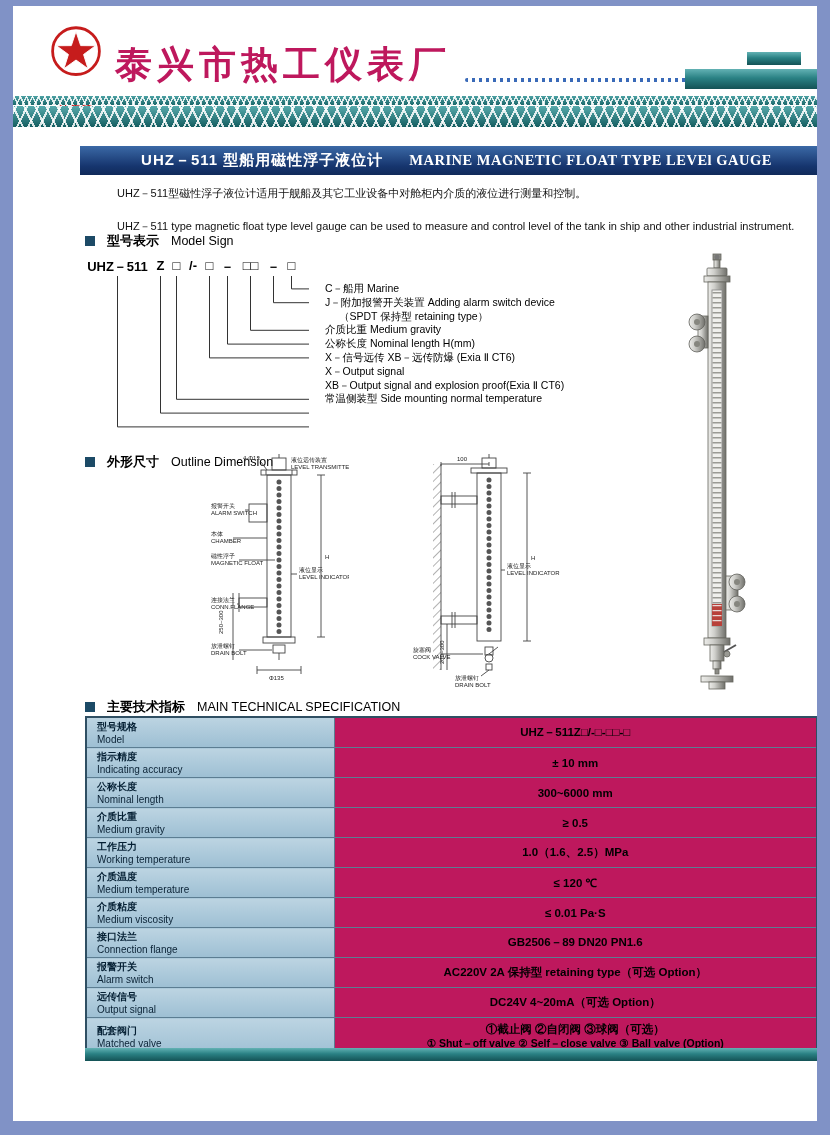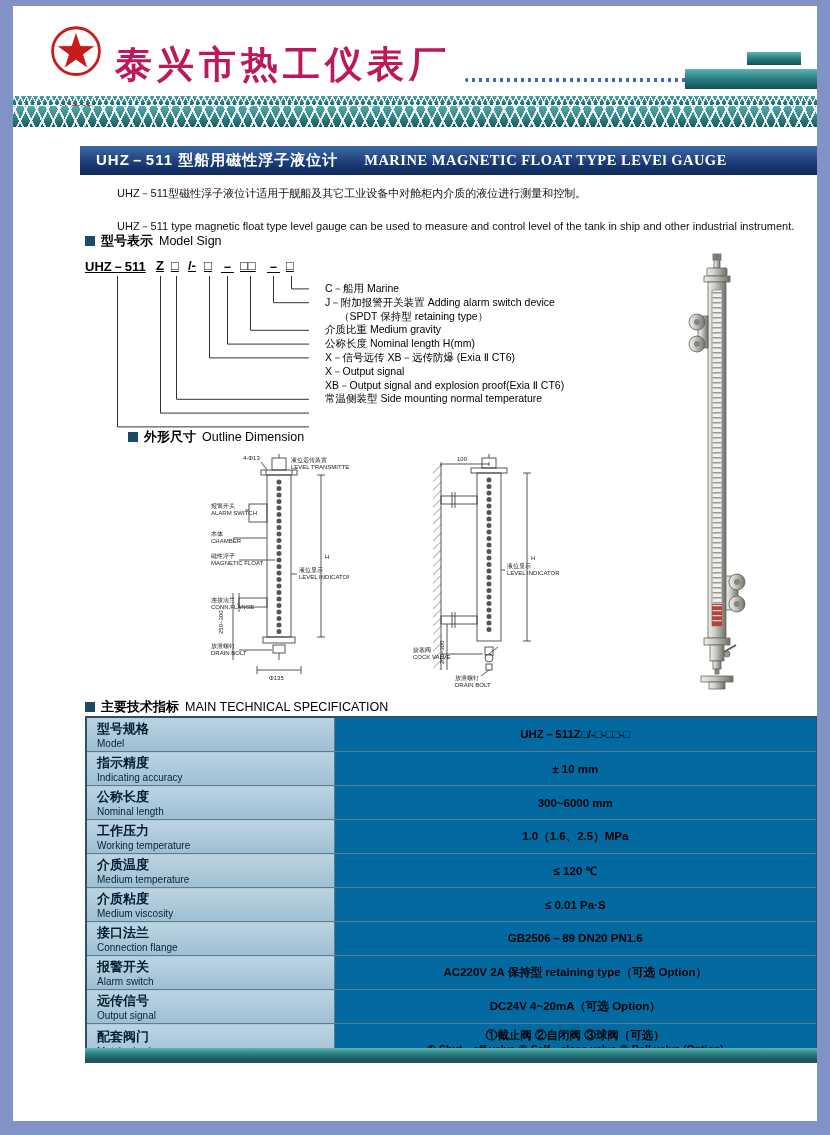--- a/index.html
+++ b/index.html
@@ -28,40 +28,40 @@
       linear-gradient(180deg,#4da2a4,#1b686b); }
   .lat2 { position:absolute; left:0; top:10px; width:100%; height:21px;
     background:
       repeating-linear-gradient(64deg, rgba(255,255,255,0) 0 8px, rgba(255,255,255,.85) 8px 10px),
       repeating-linear-gradient(-64deg, rgba(255,255,255,0) 0 8px, rgba(255,255,255,.85) 8px 10px),
       linear-gradient(180deg,#57aaac,#155e61); }
 
   
   .titlebar { position:absolute; left:67px; top:140px; width:737px; height:29px; display:flex;
               align-items:center; padding-left:16px; color:#fff;
-              background:linear-gradient(180deg,#3b69a6 0%,#16356e 70%,#102a5a 100%); }
+              background:linear-gradient(180deg,#3b69a6 0%,#16356e 70%,#102a5a 100%);justify-content:center; }
   .titlebar .cn { font-size:15px; font-weight:bold; letter-spacing:1px; white-space:nowrap; }
   .titlebar .en { font-size:14.5px; font-weight:bold; margin-left:26px; letter-spacing:.5px;
                   font-family:"Liberation Serif", serif; white-space:nowrap; }
 
   .intro-cn { position:absolute; left:82px; top:180px; width:712px; font-size:11px; color:#111; text-indent:22px; }
   .intro-en { position:absolute; left:82px; top:194px; width:712px; font-size:11px; line-height:13.5px;
               color:#111; text-indent:22px;margin-top:20px; }
 
   
-  .sec { position:absolute; left:72px; display:flex; align-items:center; gap:6px; }
+  .sec { position:absolute; left:72px; display:flex; align-items:center; gap:12px; }
   .sec .sq { width:10px; height:10px; background:#1c4a66; }
   .sec .cn { font-size:13px; font-weight:bold; color:#000; }
   .sec .en { font-size:12.5px; color:#000; }
-  #sec1 { top:226px; } #sec2 { top:422px;margin-left:43px; } #sec3 { top:692px; }
+  #sec1 { top:226px; } #sec2 { top:447px; } #sec3 { top:692px; }
 
   
   .model { position:absolute; left:72px; top:252px; width:620px; height:178px; }
   .code { display:flex; gap:6px; font-size:13px; font-weight:bold; color:#000; height:18px; }
-  .code span { display:block; white-space:nowrap;text-decoration:underline; }
+  .code span { display:block; text-align:center; white-space:nowrap; }
   .code span:nth-child(1){width:65px;} .code span:nth-child(2){width:9px;}
   .code span:nth-child(3){width:11px;} .code span:nth-child(4){width:10px;}
   .code span:nth-child(5){width:11px;} .code span:nth-child(6){width:13px;}
   .code span:nth-child(7){width:21px;} .code span:nth-child(8){width:13px;}
   .code span:nth-child(9){width:11px;}
   .connectors { position:absolute; left:0; top:18px; }
   .mlabels { position:absolute; left:240px; top:24px; width:380px; }
   .mlabels .row { height:13.8px; line-height:13.8px; font-size:10.5px; color:#000; white-space:nowrap; }
   .mlabels .row.indent { padding-left:14px; }
 
@@ -71,23 +71,23 @@
   .photo { position:absolute; left:660px; top:246px; }
   .tech text { font-family:"Liberation Sans", sans-serif; fill:#222; font-size:6px; }
 
   
   .spec-table { position:absolute; left:72px; top:710px; width:733px; border-collapse:collapse;
                 border:2px solid #2f4f63; }
   .spec-table tr { height:29px; }
   .spec-table tr:last-child { height:38px; }
   .spec-table th { width:248px; background:linear-gradient(180deg,#bcd4e2,#9dbfd3);
                    border:1px solid #5b7d92; text-align:left; padding:2px 10px; vertical-align:middle; }
-  .spec-table th .cn { font-size:13px; font-weight:bold; color:#041f33; }
+  .spec-table th .cn { font-size:10px; font-weight:bold; color:#041f33; }
   .spec-table th .en { font-size:10px; font-weight:normal; color:#0a2235; }
-  .spec-table td { border:1px solid #5b7d92; background:#0369a1; text-align:center;
+  .spec-table td { border:1px solid #5b7d92; background:#be185d; text-align:center;
                    font-size:11.5px; font-weight:bold; color:#000; vertical-align:middle; }
   .spec-table td .v2 { font-size:10.5px; }
 
   .bottombar { position:absolute; left:72px; top:1042px; width:733px; height:13px; }
 </style>
 </head>
 <body>
 
 <div class="page">
   <div class="inner">
@@ -333,20 +333,29 @@
           <th>
             <div class="cn">公称长度</div>
             <div class="en">Nominal length</div>
           </th>
           <td>
             <div>300~6000 mm</div>
           </td>
         </tr>
         <tr>
           <th>
+            <div class="cn">介质比重</div>
+            <div class="en">Medium gravity</div>
+          </th>
+          <td>
+            <div>≥ 0.5</div>
+          </td>
+        </tr>
+        <tr>
+          <th>
             <div class="cn">工作压力</div>
             <div class="en">Working temperature</div>
           </th>
           <td>
             <div>1.0（1.6、2.5）MPa</div>
           </td>
         </tr>
         <tr>
           <th>
             <div class="cn">介质温度</div>

